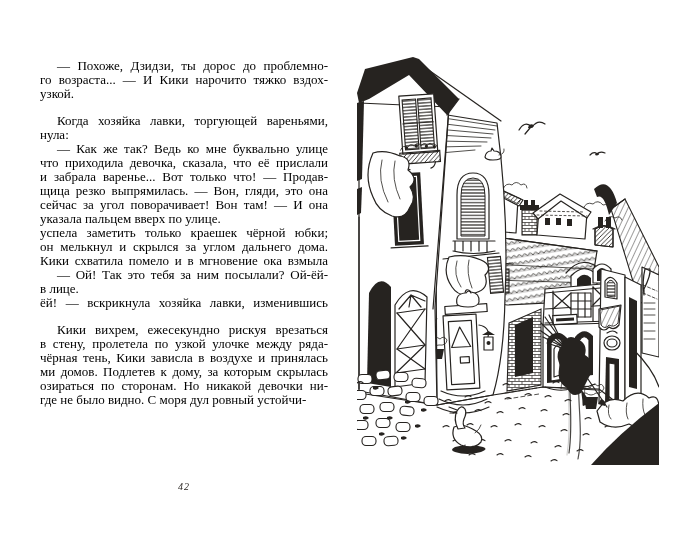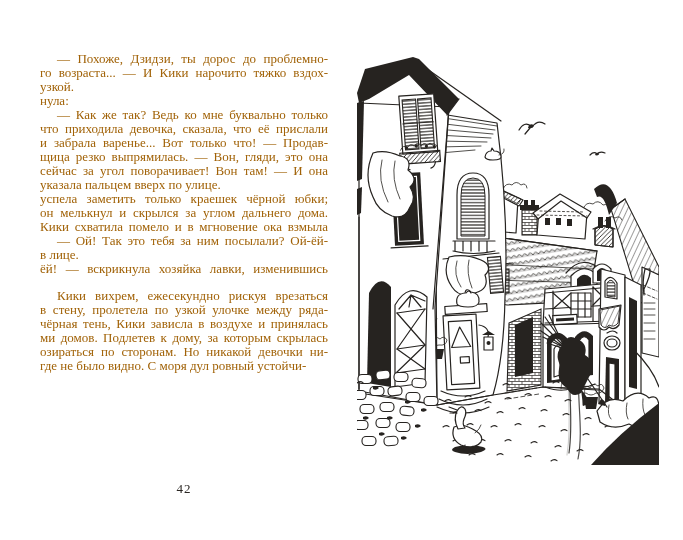--- a/index.html
+++ b/index.html
@@ -1,47 +1,48 @@
 <!DOCTYPE html>
 <html><head>
 <meta charset="utf-8">
 <style>
   html,body{margin:0;padding:0}
   body{
     width:683px;height:540px;overflow:hidden;background:#ffffff;
     font-family:"Liberation Serif","DejaVu Serif",serif;position:relative;
   }
   .left-page{
-    position:absolute;left:40px;top:52px;width:288px;color:#a16207;
+    position:absolute;left:40px;top:59px;width:288px;color:#000000;
     font-size:13px;line-height:14px;
   }
   .line{text-align:justify;text-align-last:justify;white-space:nowrap0}
   .line.last{text-align-last:left}
   .line.indent{text-indent:17px}
   .line.gap{margin-top:13px}
   .page-number{
     position:absolute;left:40px;top:481px;width:288px;text-align:center;
-    font-size:13px;color:#2a2622;letter-spacing:1px;
+    font-style:italic;font-size:10px;color:#2a2622;letter-spacing:1px;
   }
   .right-page{position:absolute;left:357px;top:57px;width:302px;height:408px}
   svg .s{stroke:#262320;fill:none;stroke-width:1.2;stroke-linecap:round;stroke-linejoin:round}
   svg .t{stroke:#262320;fill:none;stroke-width:.8;stroke-linecap:round}
   svg .f{fill:#262320;stroke:none}
   svg .w{fill:#ffffff;stroke:#262320;stroke-width:1.2;stroke-linejoin:round}
 </style>
 </head>
 <body>
 
 <div class="left-page">
   <div>
       <div class="line indent">— Похоже, Дзидзи, ты дорос до проблемно-</div>
       <div class="line">го возраста... — И Кики нарочито тяжко вздох-</div>
       <div class="line last">узкой.</div>
+      <div class="line indent gap">Когда хозяйка лавки, торгующей вареньями,</div>
       <div class="line last">нула:</div>
-      <div class="line indent">— Как же так? Ведь ко мне буквально только</div>
+      <div class="line indent">— Как же так? Ведь ко мне буквально улице</div>
       <div class="line">что приходила девочка, сказала, что её прислали</div>
       <div class="line">и забрала варенье... Вот только что! — Продав-</div>
       <div class="line">щица резко выпрямилась. — Вон, гляди, это она</div>
       <div class="line">сейчас за угол поворачивает! Вон там! — И она</div>
       <div class="line last">указала пальцем вверх по улице.</div>
       <div class="line">успела заметить только краешек чёрной юбки;</div>
       <div class="line">он мелькнул и скрылся за углом дальнего дома.</div>
       <div class="line">Кики схватила помело и в мгновение ока взмыла</div>
       <div class="line indent">— Ой! Так это тебя за ним посылали? Ой-ёй-</div>
       <div class="line last">в лице.</div>

